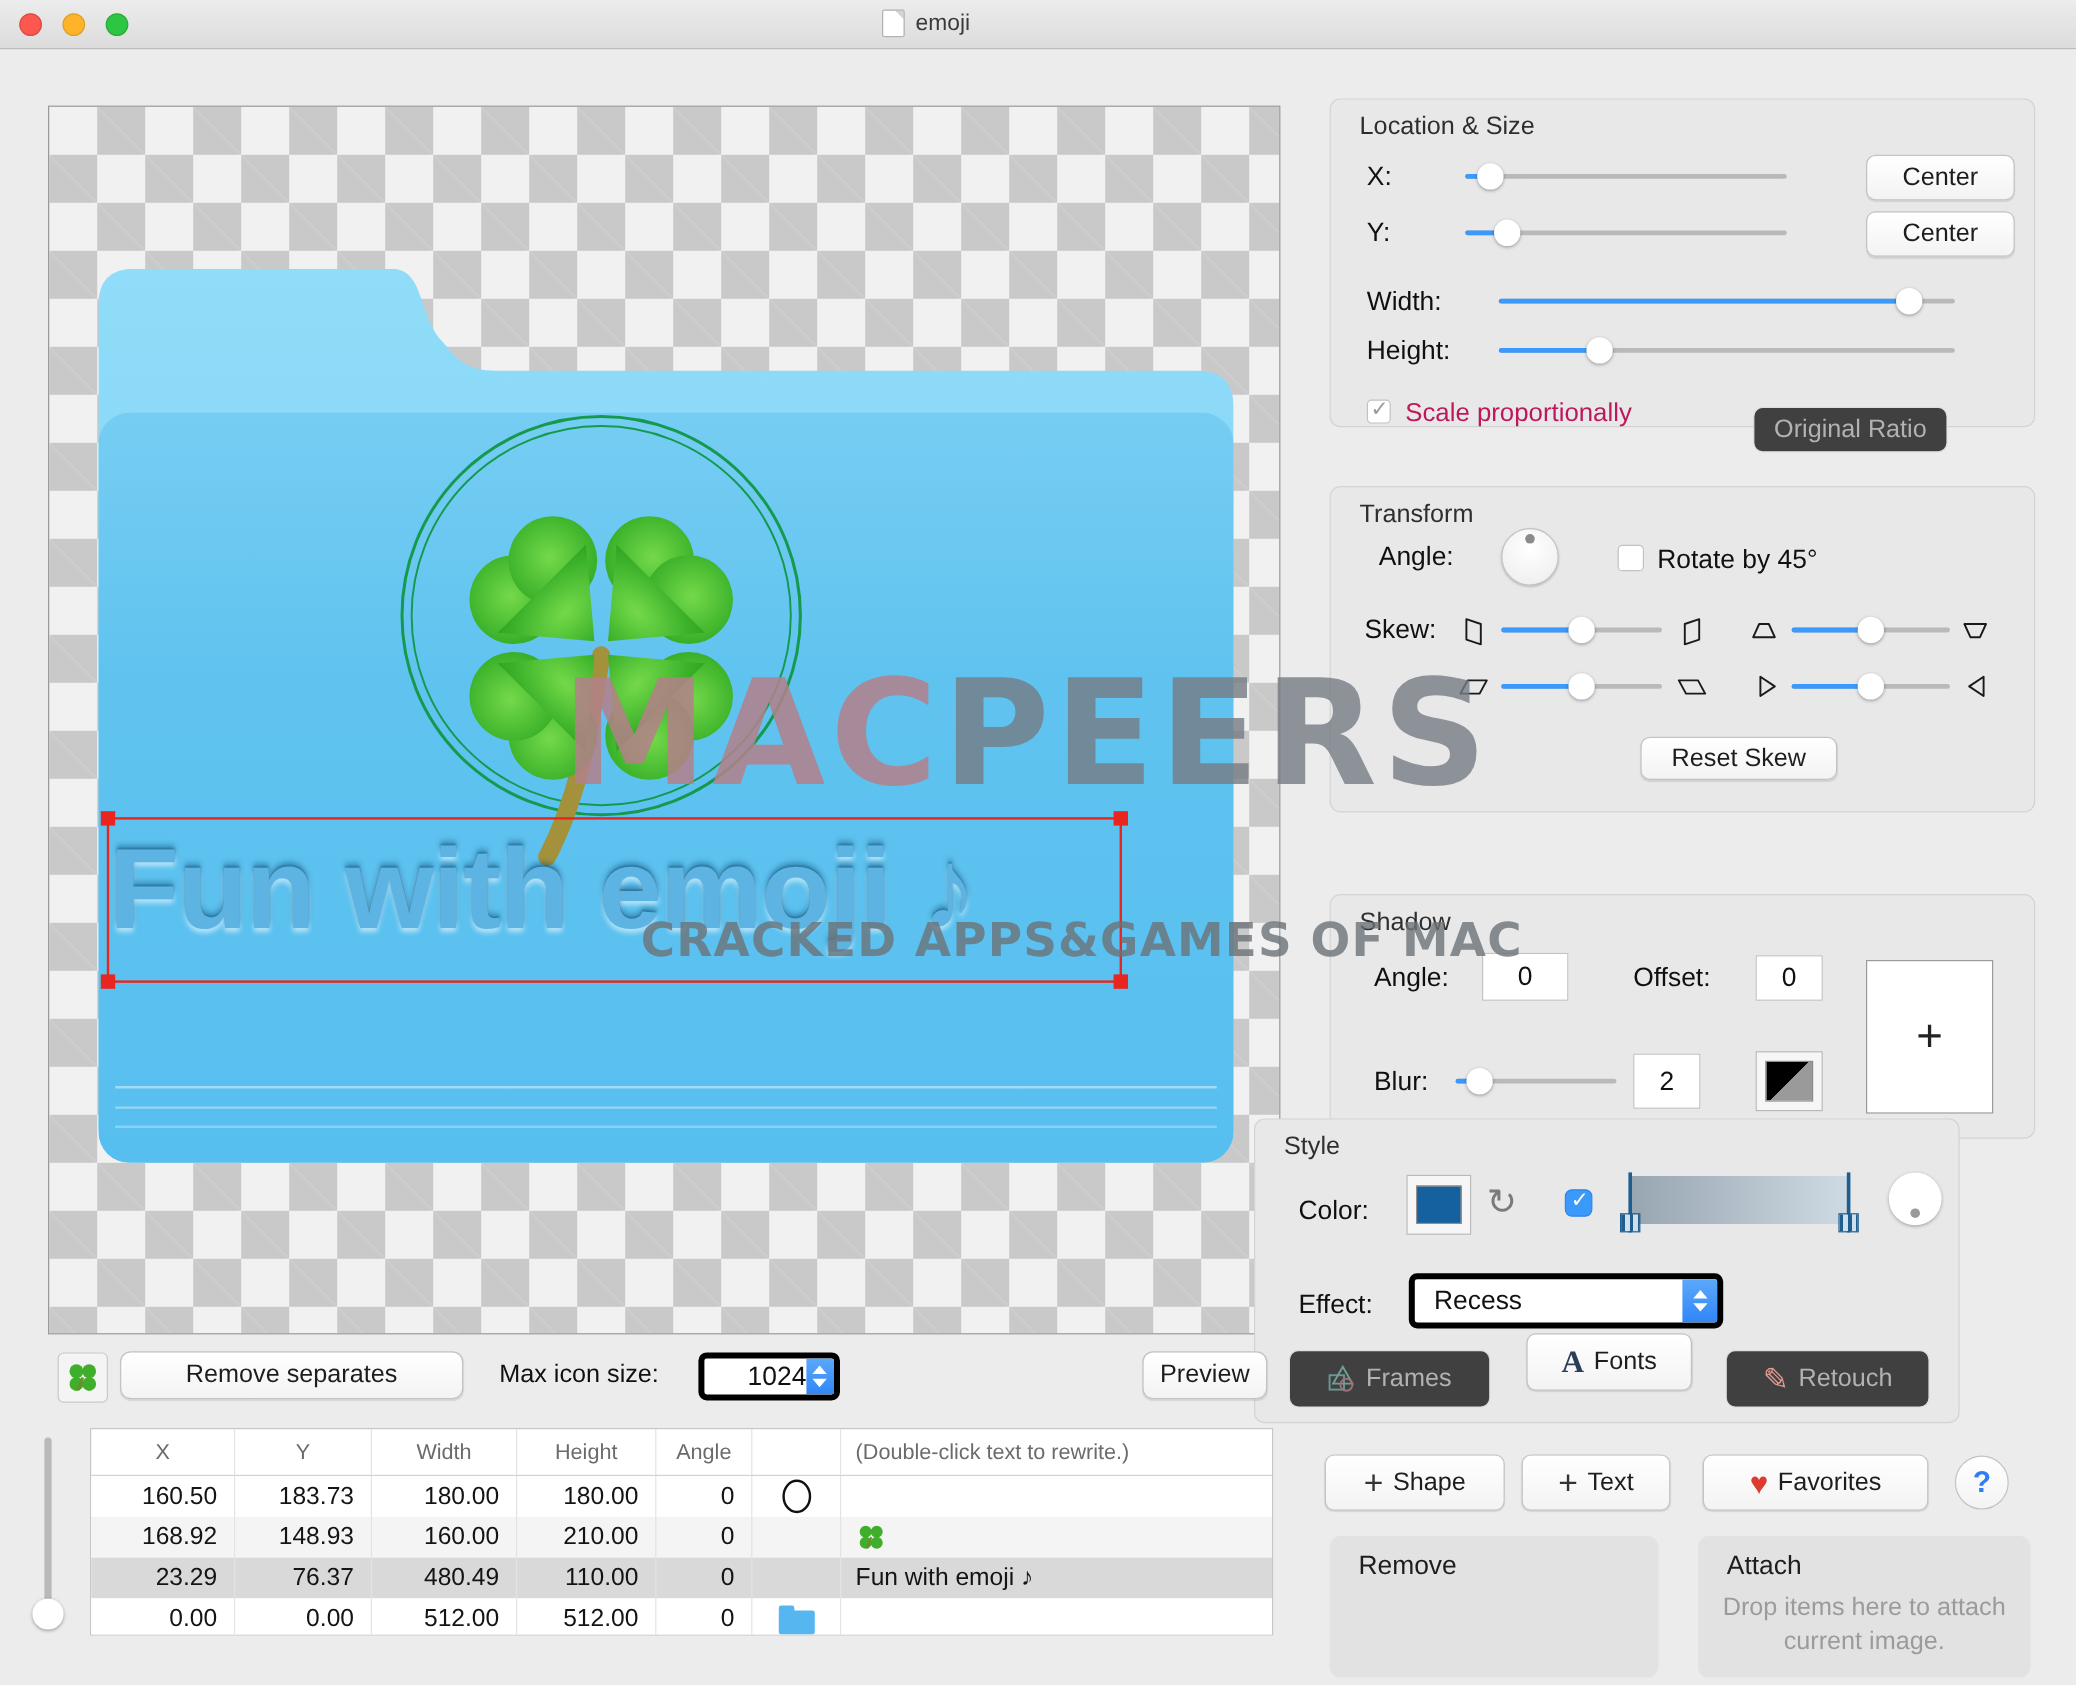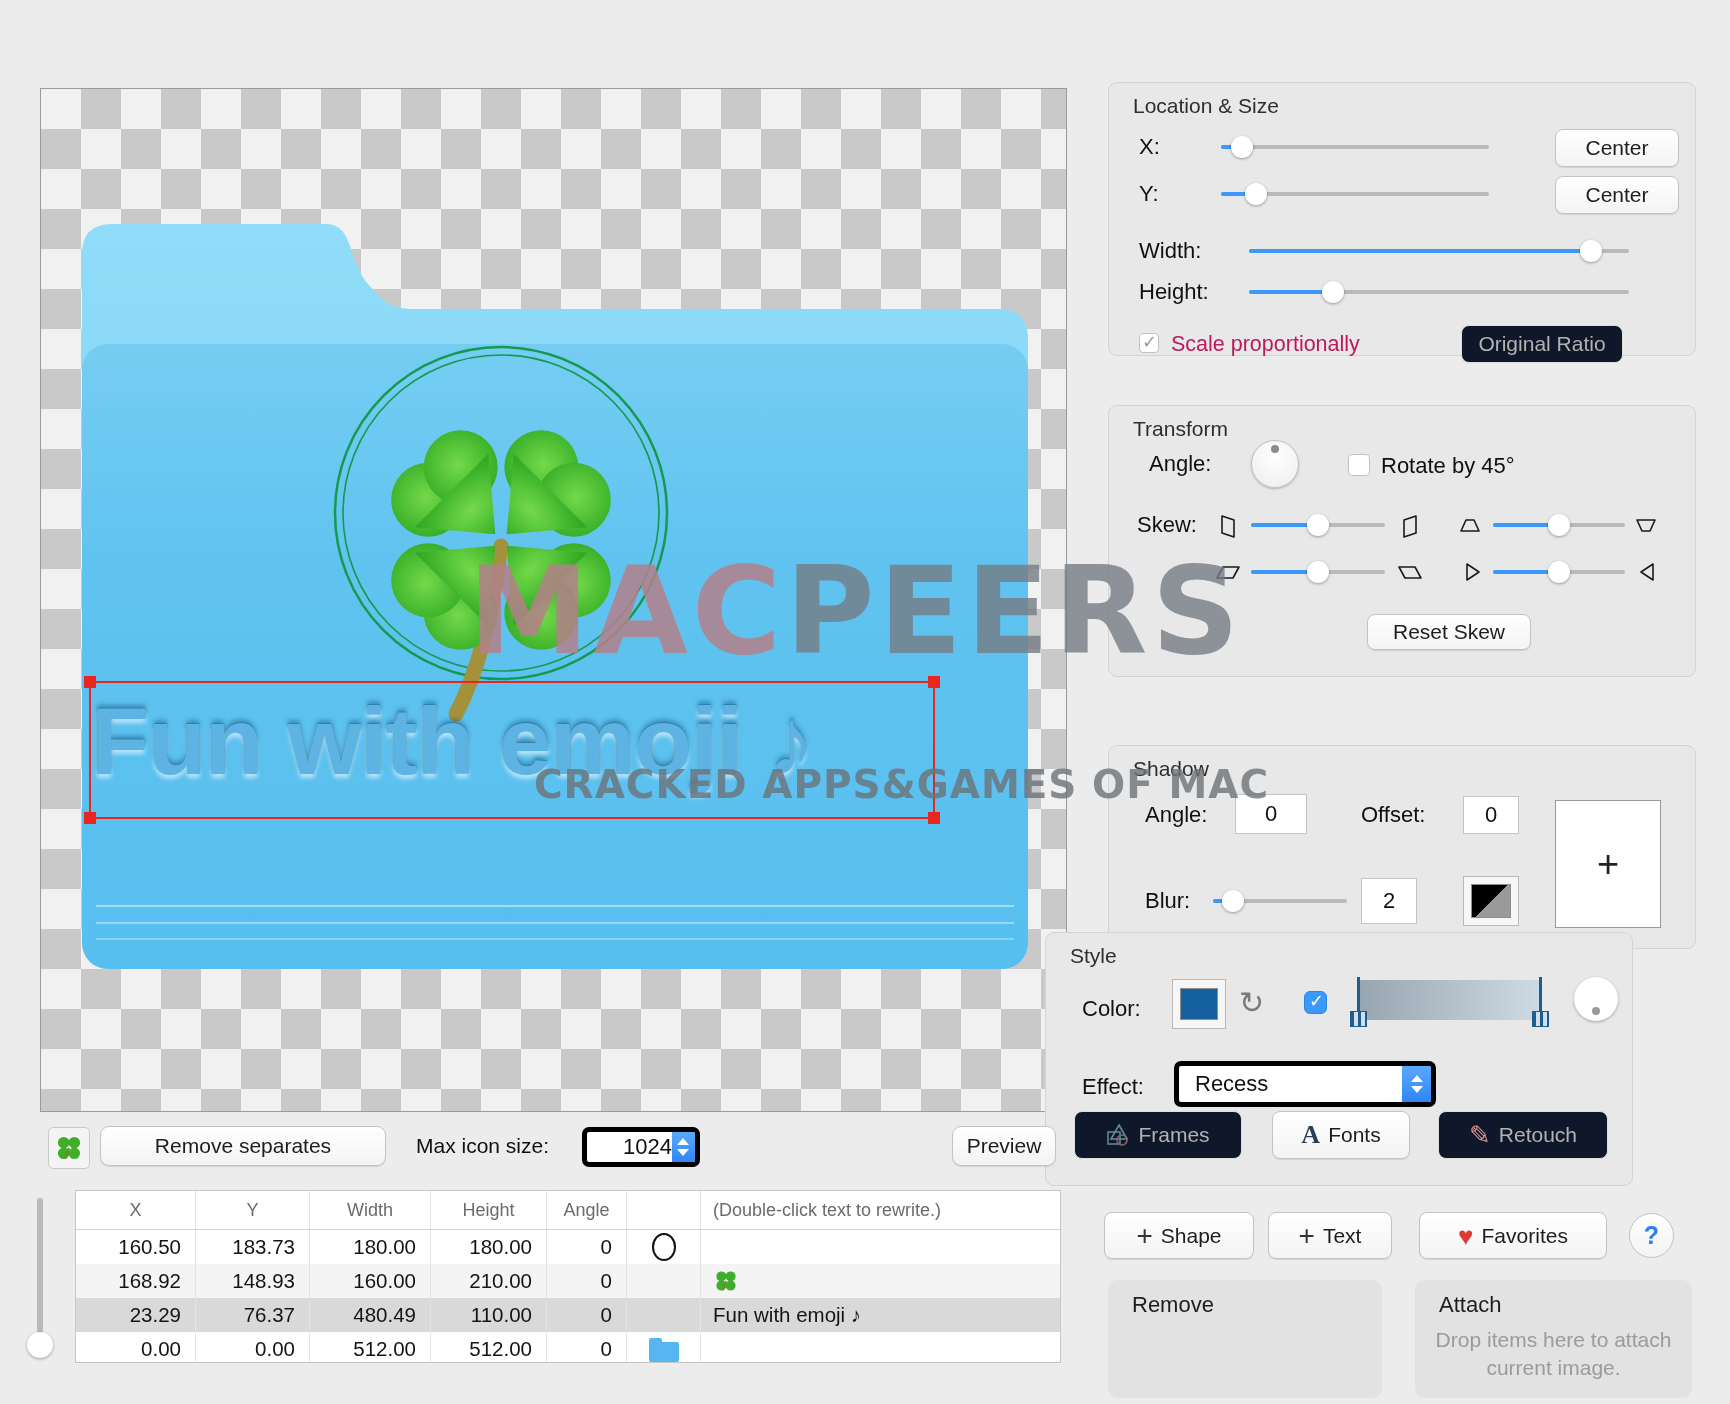--- a/index.html
+++ b/index.html
@@ -30,21 +30,21 @@
   .h-tl{left:-7px;top:-7px;} .h-tr{right:-7px;top:-7px;} .h-bl{left:-7px;bottom:-7px;} .h-br{right:-7px;bottom:-7px;}
 
   
   .wm1{left:468px;top:540px;font-family:"DejaVu Sans",sans-serif;font-weight:bold;font-size:122px;letter-spacing:4px;white-space:nowrap;z-index:60;pointer-events:none;}
   .wm1 .a{color:rgba(180,128,138,.85);} .wm1 .b{color:rgba(118,124,132,.80);}
   .wm2{left:534px;top:762px;font-family:"DejaVu Sans",sans-serif;font-weight:bold;font-size:39px;color:rgba(108,114,120,.80);letter-spacing:1px;white-space:nowrap;z-index:60;pointer-events:none;}
 
   
   .btn{background:linear-gradient(#ffffff,#f3f3f3);border:1px solid #c3c3c3;border-radius:8px;box-shadow:0 1px 1px rgba(0,0,0,.10);
     display:flex;align-items:center;justify-content:center;font-size:21px;color:#1d1d1f;box-sizing:border-box;gap:8px;}
-  .btn.disabled{color:#b2b2b2;background:#0f172a;border-color:#dedede;box-shadow:none;}
+  .btn.disabled{color:#b2b2b2;background:#404040;border-color:#dedede;box-shadow:none;margin-top:14px;}
   .gbox{background:#e8e8e8;border:1px solid #d3d3d3;border-radius:9px;box-sizing:border-box;}
   .gtitle{position:absolute;left:24px;top:11px;font-size:21px;color:#2e2e2e;}
   .lbl{position:absolute;font-size:22px;color:#101010;white-space:nowrap;}
   .lbl.dim{color:#be185d;}
   .hslider{position:absolute;height:22px;}
   .hslider .track{position:absolute;left:0;right:0;top:9px;height:4px;background:#b9b9b9;border-radius:2px;}
   .hslider .fill{position:absolute;left:0;top:9px;height:4px;background:#3b99fc;border-radius:2px;}
   .hslider .thumb{position:absolute;top:0;width:22px;height:22px;margin-left:-11px;background:#fff;border-radius:50%;box-shadow:0 1px 3px rgba(0,0,0,.35);}
   .field{position:absolute;background:#fff;border:1px solid #c4c4c4;box-sizing:border-box;display:flex;align-items:center;justify-content:center;font-size:22px;color:#111;}
   .chk{position:absolute;width:20px;height:20px;background:#fff;border:1px solid #c2c2c2;border-radius:4px;box-sizing:border-box;}
@@ -98,20 +98,29 @@
   .gradbar .gh::after{content:"";position:absolute;left:0;bottom:0;width:17px;height:16px;background:repeating-linear-gradient(90deg,#1f5d8e 0 3px,#cfe0ec 3px 7px);border:1px solid #1f5d8e;box-sizing:border-box;}
   .styleknob{position:absolute;width:44px;height:44px;border-radius:50%;background:#fff;box-shadow:0 1px 3px rgba(0,0,0,.3);}
   .styleknob::after{content:"";position:absolute;left:50%;top:30px;width:8px;height:8px;margin-left:-4px;border-radius:50%;background:#9a9a9a;}
   .plusbox{position:absolute;background:#fff;border:1px solid #9a9a9a;display:flex;align-items:center;justify-content:center;font-size:38px;color:#222;box-sizing:border-box;}
 </style>
 </head>
 <body>
 
 <div id="app">
 
+  <div class="abs titlebar">
+    <div class="abs tl red"></div>
+    <div class="abs tl yellow"></div>
+    <div class="abs tl green"></div>
+    <div class="abs titlegroup">
+      <span class="docicon"></span>
+      <span class="wintitle">emoji</span>
+    </div>
+  </div>
 
   <div class="abs canvas">
     <svg class="abs" style="left:41px;top:135px;" width="946" height="745" viewBox="0 0 946 745">
       <defs>
         <linearGradient id="gBack" x1="0" y1="0" x2="0" y2="1">
           <stop offset="0" stop-color="#90dcf9"></stop>
             <stop offset="1" stop-color="#79d0f5"></stop>
         </linearGradient>
         <linearGradient id="gFront" x1="0" y1="0" x2="0" y2="1">
           <stop offset="0" stop-color="#76cdf3"></stop>

